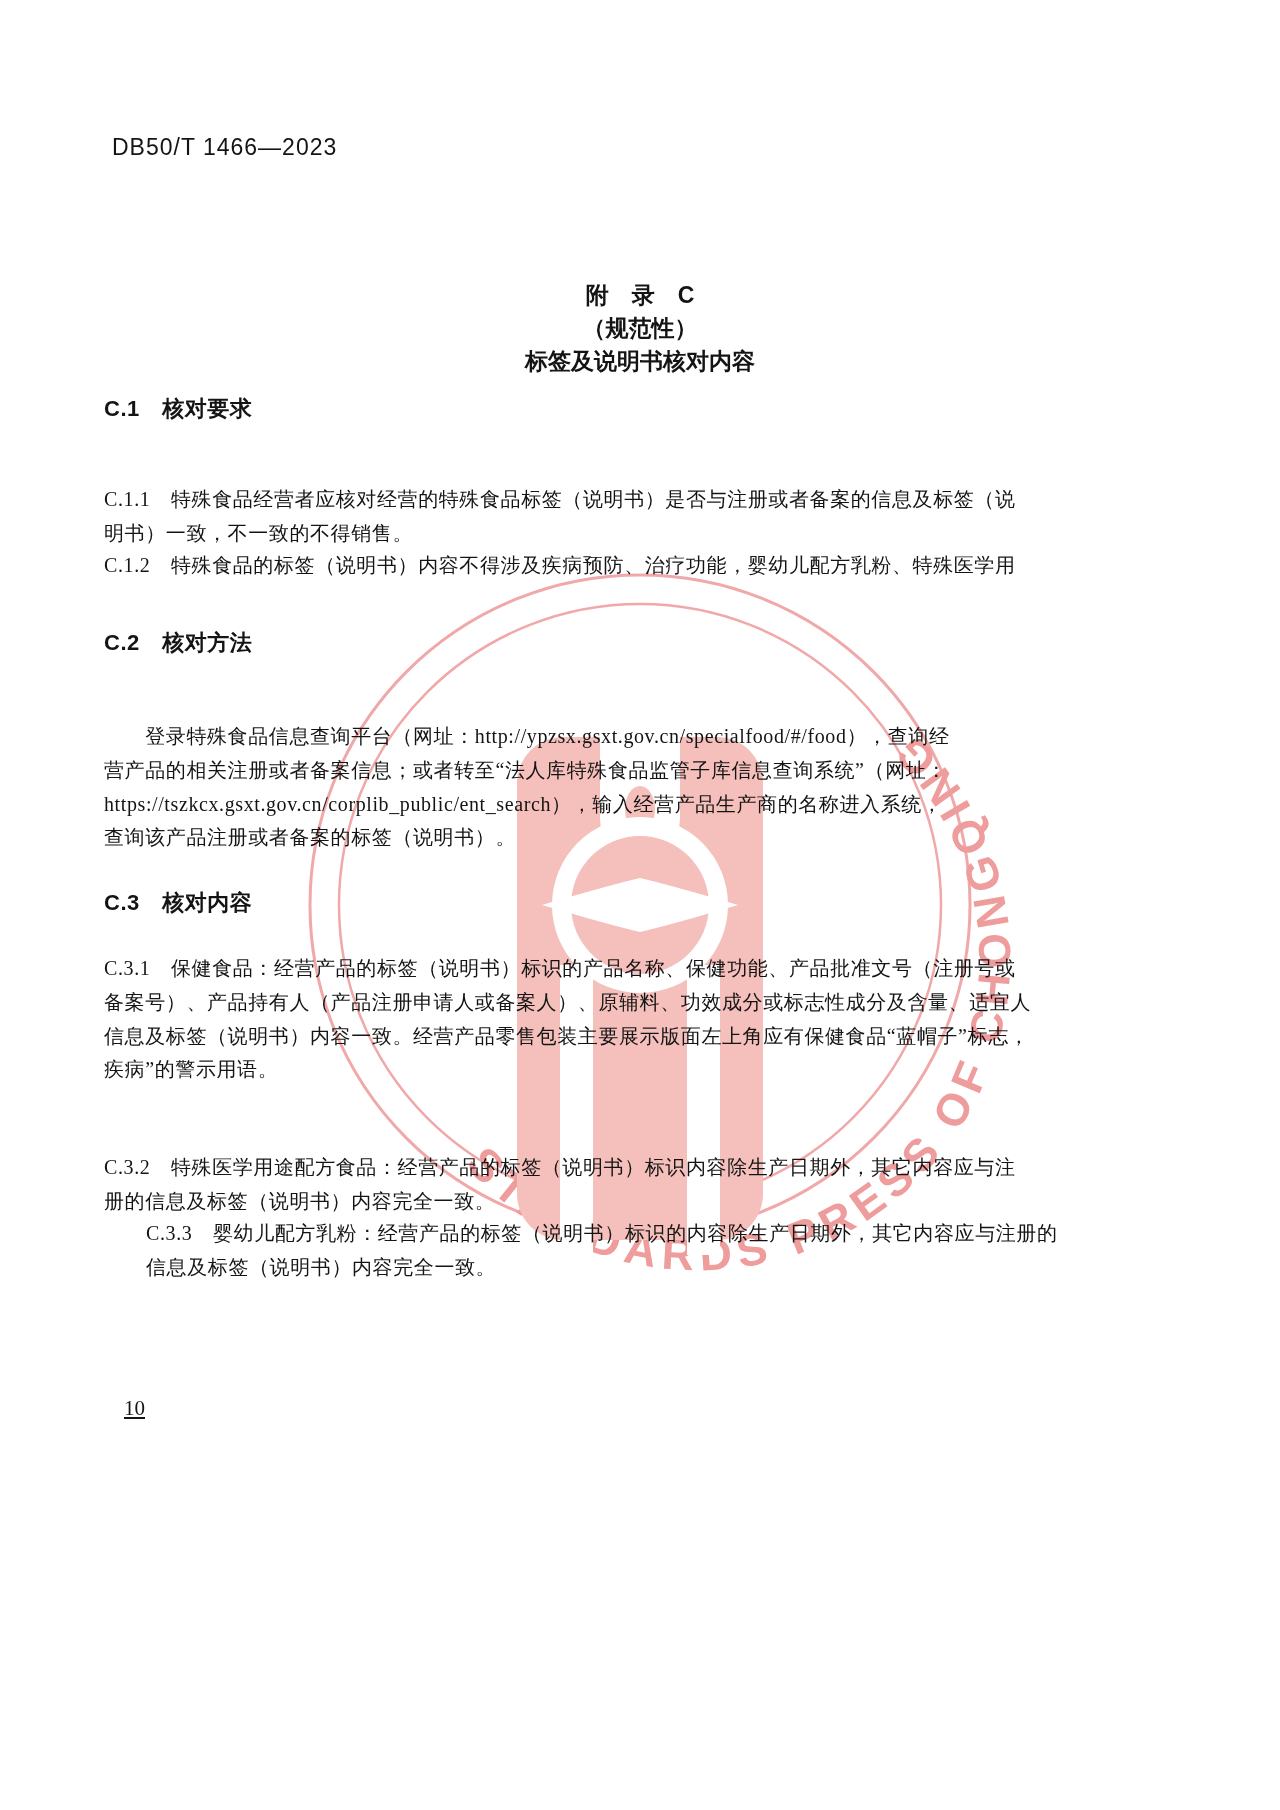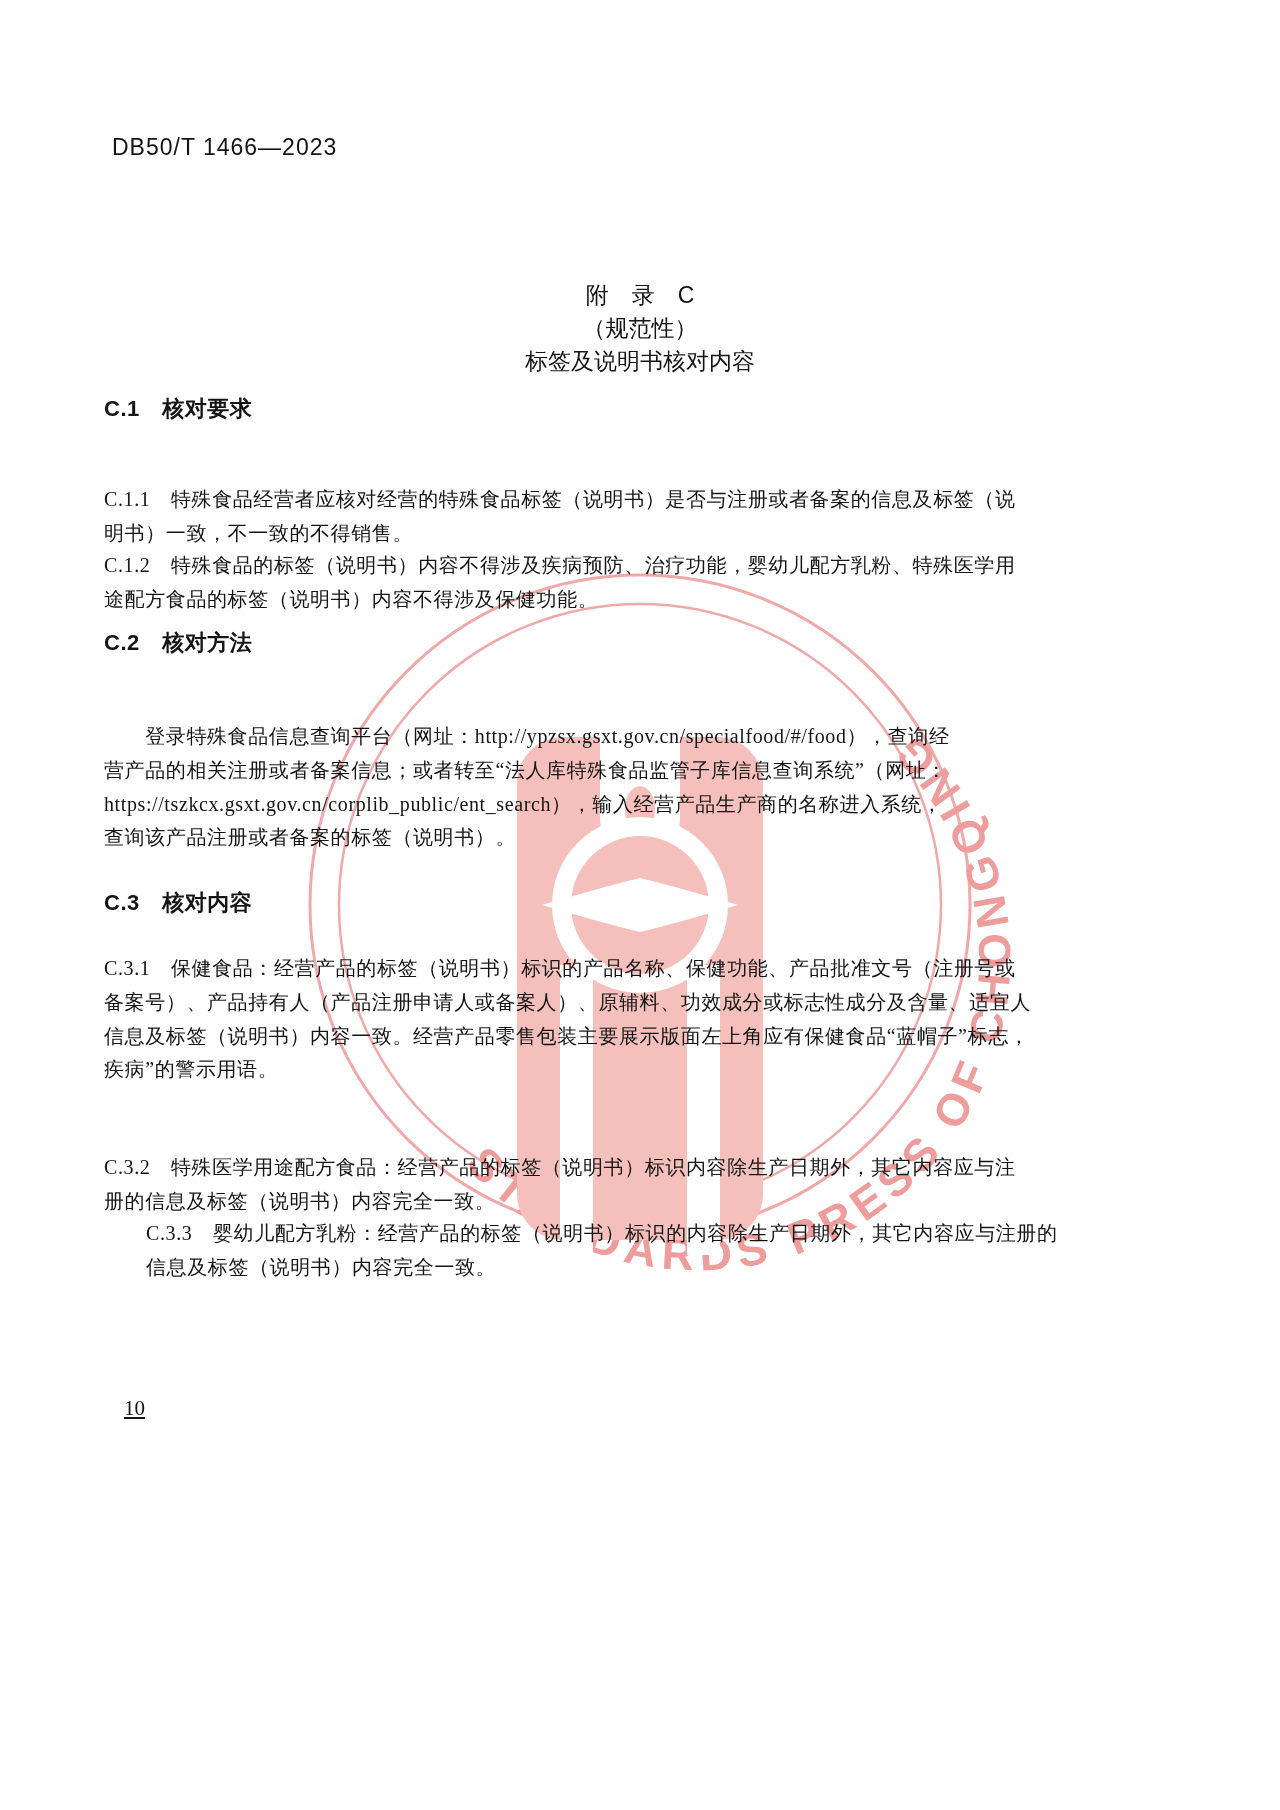--- a/index.html
+++ b/index.html
@@ -13,21 +13,21 @@
   .watermark{position:absolute;left:230px;top:485px;width:820px;height:840px;z-index:1;pointer-events:none;}
   .arc-text{font-family:"Liberation Sans","DejaVu Sans",sans-serif;font-weight:700;font-size:45px;letter-spacing:7px;fill:#ee9c9c;}
 
   
   .doc-header{
     position:absolute;left:112px;top:134px;z-index:2;
     font-family:"Liberation Sans","DejaVu Sans",sans-serif;font-size:23px;letter-spacing:1px;
   }
   .title-block{
     position:absolute;left:0;right:0;top:279px;text-align:center;z-index:2;
-    font-family:"Liberation Sans","DejaVu Sans",sans-serif;font-weight:400;
+    font-family:"Liberation Sans","DejaVu Sans",sans-serif;font-weight:700;
   }
   .title-line{line-height:33px;font-size:23px;}
   .doc-body{position:absolute;left:104px;width:1080px;top:0;z-index:2;}
   .sec-heading{
     position:absolute;left:0;
     font-family:"Liberation Sans","DejaVu Sans",sans-serif;font-weight:700;
     font-size:22px;letter-spacing:0.5px;white-space:nowrap;
   }
   .sec-para{position:absolute;left:0;right:0;}
   .sec-para .line{font-size:20px;line-height:33.8px;letter-spacing:0.6px;white-space:nowrap;}
@@ -70,21 +70,20 @@
   </div>
 
   <main class="doc-body">
       <div class="sec-heading" style="top: 394px;">C.1　核对要求</div>
       <div class="sec-para" style="top: 483px;">
         <div class="line">C.1.1　特殊食品经营者应核对经营的特殊食品标签（说明书）是否与注册或者备案的信息及标签（说</div>
         <div class="line">明书）一致，不一致的不得销售。</div>
       </div>
       <div class="sec-para" style="top: 549px;">
         <div class="line">C.1.2　特殊食品的标签（说明书）内容不得涉及疾病预防、治疗功能，婴幼儿配方乳粉、特殊医学用</div>
-        <div class="line">途配方食品的标签（说明书）内容不得涉及保健功能。</div>
       </div>
       <div class="sec-heading" style="top: 628px;">C.2　核对方法</div>
       <div class="sec-para" style="top: 720px;">
         <div class="line">　　登录特殊食品信息查询平台（网址：http://ypzsx.gsxt.gov.cn/specialfood/#/food），查询经</div>
         <div class="line">营产品的相关注册或者备案信息；或者转至“法人库特殊食品监管子库信息查询系统”（网址：</div>
         <div class="line">https://tszkcx.gsxt.gov.cn/corplib_public/ent_search），输入经营产品生产商的名称进入系统，</div>
         <div class="line">查询该产品注册或者备案的标签（说明书）。</div>
       </div>
       <div class="sec-heading" style="top: 888px;">C.3　核对内容</div>
       <div class="sec-para" style="top: 952px;">

